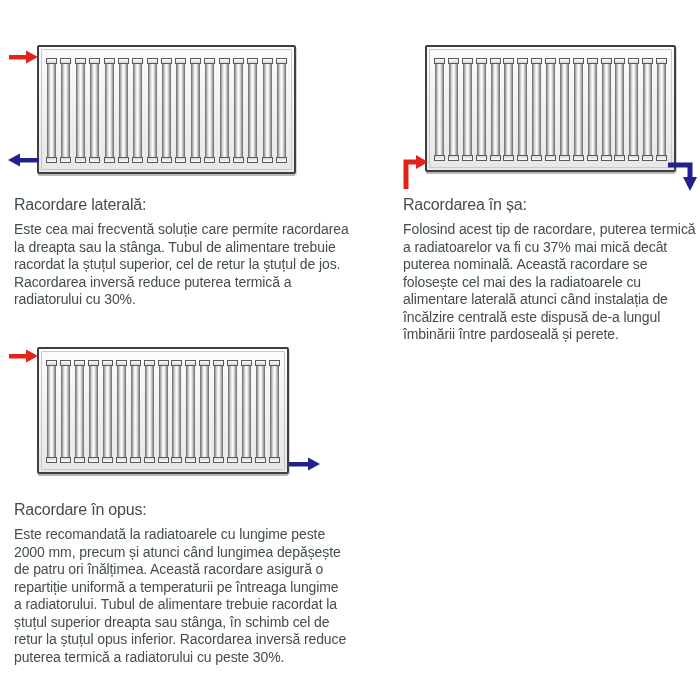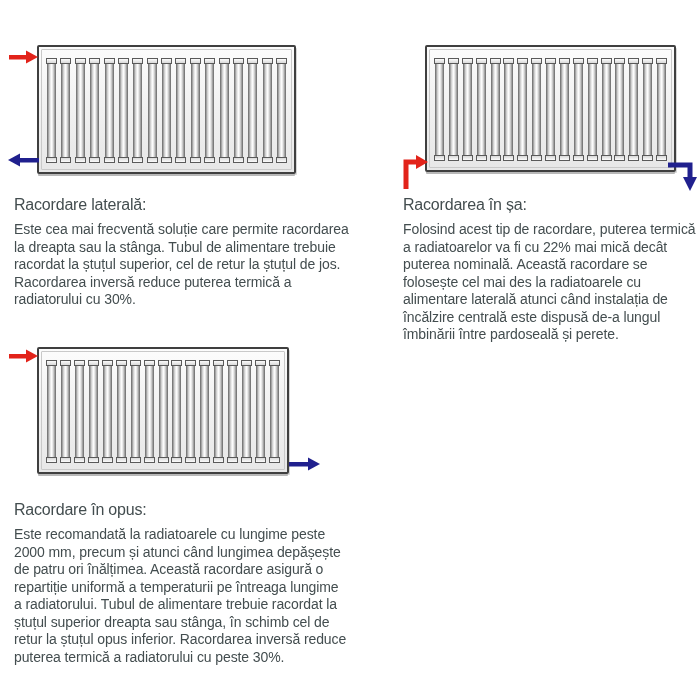--- a/index.html
+++ b/index.html
@@ -269,21 +269,21 @@
 
 <div class="abs arrow-blue" style="left:668px;top:158px;">
   <svg width="32" height="36" viewBox="0 0 32 36">
     <path d="M0,7 L22,7 L22,20" fill="none" stroke="currentColor" stroke-width="5"></path>
     <polygon points="15,19 29,19 22,33" fill="currentColor"></polygon>
   </svg>
 </div>
 
 <div class="abs heading" style="left:403px;top:196px;">Racordarea în șa:</div>
 
-<div class="abs body-text" style="left:403px;top:221px;width:296px;">Folosind acest tip de racordare, puterea termică a radiatoarelor va fi cu 22% mai mică decât puterea nominală. Această racordare se folosește cel mai des la radiatoarele cu alimentare laterală atunci când instalația de încălzire centrală este dispusă de-a lungul îmbinării între pardoseală și perete.</div>
+<div class="abs body-text" style="left:403px;top:221px;width:296px;">Folosind acest tip de racordare, puterea termică a radiatoarelor va fi cu 37% mai mică decât puterea nominală. Această racordare se folosește cel mai des la radiatoarele cu alimentare laterală atunci când instalația de încălzire centrală este dispusă de-a lungul îmbinării între pardoseală și perete.</div>
 
 <div class="radiator" style="left:37px;top:347px;width:248px;height:123px;">
   <div class="inner-frame"></div>
   <div class="fins">
       <div class="fin">
         <div class="cap top"></div>
         <div class="bar"></div>
         <div class="cap bottom"></div>
       </div>
       <div class="fin">

